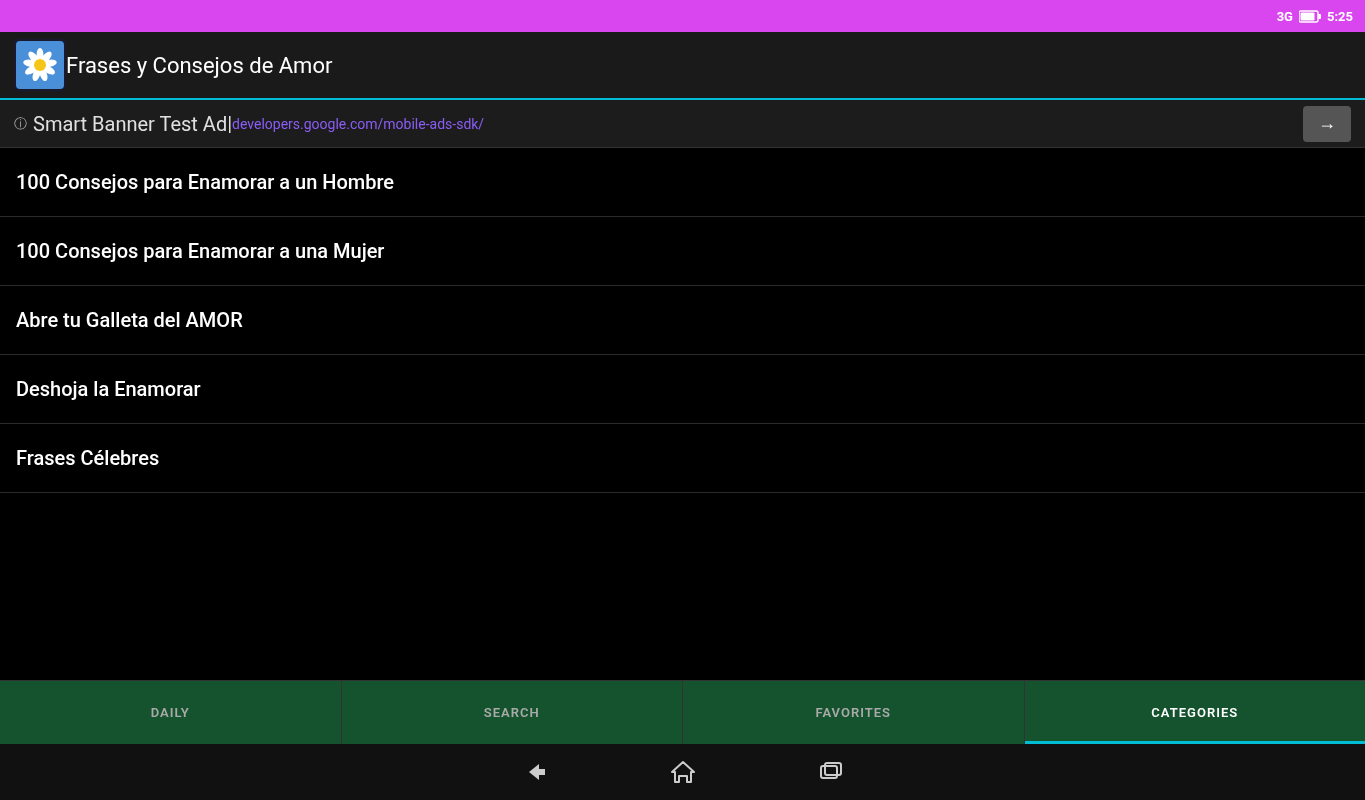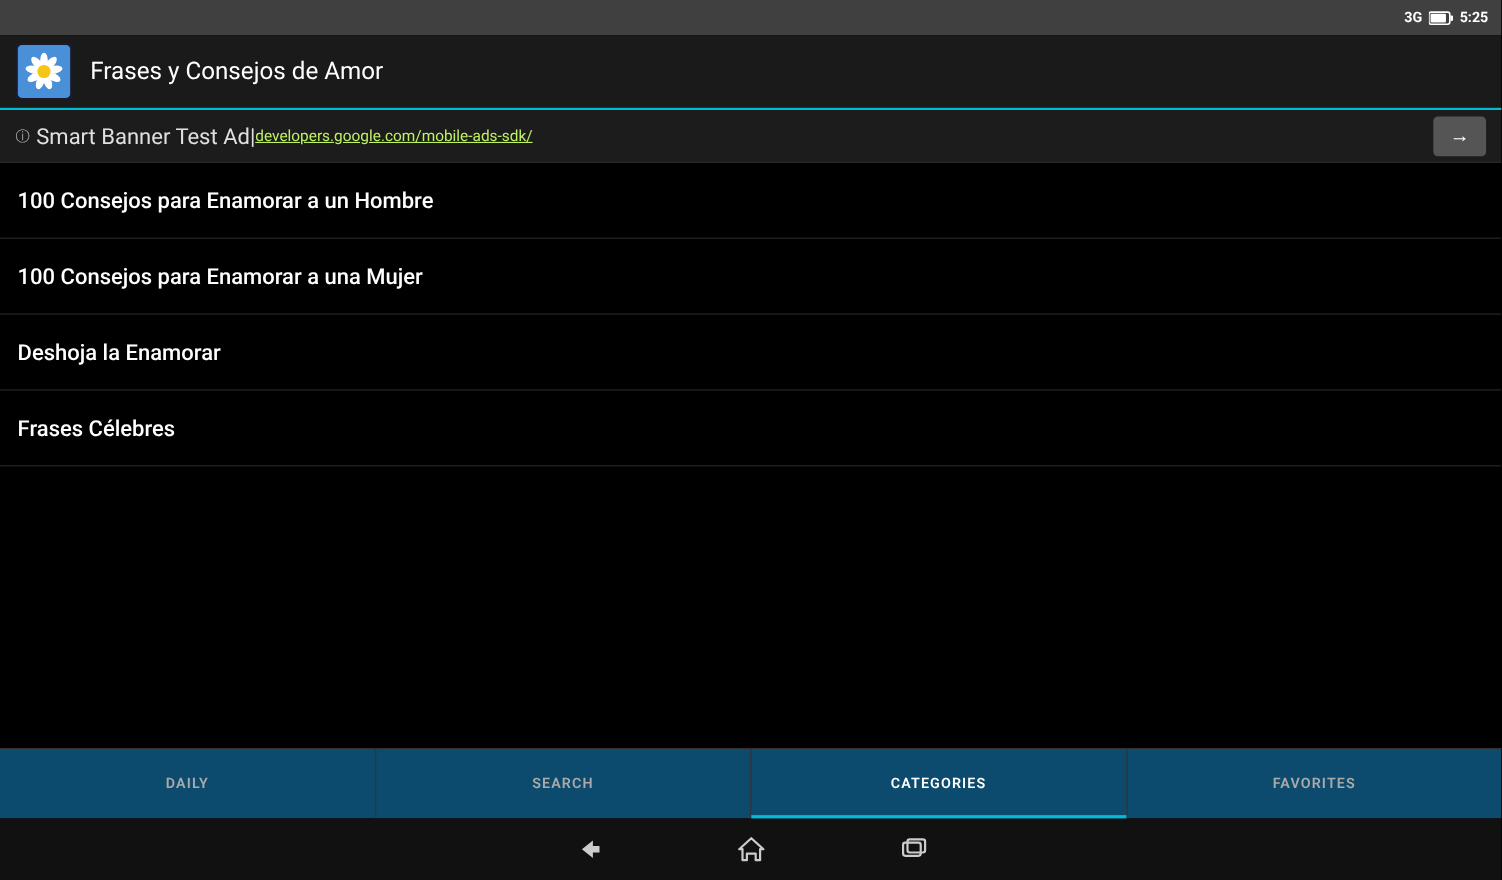--- a/index.html
+++ b/index.html
@@ -8,21 +8,21 @@
       height: 800px;
       background: #000;
       font-family: 'Roboto', Arial, sans-serif;
       overflow: hidden;
       display: flex;
       flex-direction: column;
     }
 
     
     #status-bar {
-      background: #404040;
+      background: #d946ef;
       height: 28px;
       display: flex;
       align-items: center;
       justify-content: flex-end;
       padding: 16px 12px;
       gap: 6px;
     }
     #status-bar .signal-icon, #status-bar .battery-icon, #status-bar .time {
       color: #fff;
       font-size: 13px;
@@ -30,21 +30,20 @@
     }
 
     
     #title-bar {
       background: #1a1a1a;
       height: 68px;
       display: flex;
       align-items: center;
       padding: 0 14px;
       border-bottom: 2px solid #00bcd4;
-      gap: 16px;
     }
     #app-icon {
       width: 52px;
       height: 52px;
       border-radius: 4px;
       background: #1a1a2e;
       display: flex;
       align-items: center;
       justify-content: center;
       overflow: hidden;
@@ -68,23 +67,22 @@
     #ad-banner .ad-info-icon {
       color: #aaa;
       font-size: 13px;
       margin-right: 6px;
     }
     #ad-banner .ad-text {
       color: #e0e0e0;
       font-size: 20px;
     }
     #ad-banner .ad-link {
-      color: #bef264;
+      color: #8b5cf6;
       font-size: 14px;
-      text-decoration: underline;
     }
     #ad-banner .ad-arrow-btn {
       margin-left: auto;
       background: #555;
       border: none;
       color: #fff;
       width: 48px;
       height: 36px;
       border-radius: 4px;
       font-size: 18px;
@@ -106,21 +104,21 @@
       cursor: pointer;
     }
     .menu-item-text {
       color: #fff;
       font-size: 20px;
       font-weight: 500;
     }
 
     
     #bottom-nav {
-      background: #0c4a6e;
+      background: #14532d;
       height: 64px;
       display: flex;
       align-items: center;
       border-top: 1px solid #333;
       text-align: center;
     }
     .nav-item {
       flex: 1;
       display: flex;
       align-items: center;
@@ -220,29 +218,30 @@
       <span class="ad-text"> | </span>
       <span class="ad-link">developers.google.com/mobile-ads-sdk/</span>
     </div>
   </div>
   <button class="ad-arrow-btn">→</button>
 </div>
 
 <div id="menu-list">
 <div class="menu-item"><span class="menu-item-text">100 Consejos para Enamorar a un Hombre</span></div>
     <div class="menu-item"><span class="menu-item-text">100 Consejos para Enamorar a una Mujer</span></div>
+    <div class="menu-item"><span class="menu-item-text">Abre tu Galleta del AMOR</span></div>
     <div class="menu-item"><span class="menu-item-text">Deshoja la Enamorar</span></div>
     <div class="menu-item"><span class="menu-item-text">Frases Célebres</span></div>
   </div>
 
 <div id="bottom-nav">
 <div class="nav-item">DAILY</div>
     <div class="nav-item">SEARCH</div>
+    <div class="nav-item">FAVORITES</div>
     <div class="nav-item active">CATEGORIES</div>
-    <div class="nav-item">FAVORITES</div>
   </div>
 
 <div id="system-nav">
   <button class="sys-nav-btn">
     <svg width="28" height="28" viewBox="0 0 28 28" fill="none">
       <path d="M8 14 L18 6 L18 11 L24 11 L24 17 L18 17 L18 22 Z" fill="#ccc"></path>
     </svg>
   </button>
   <button class="sys-nav-btn">
     <svg width="28" height="28" viewBox="0 0 28 28" fill="none">

